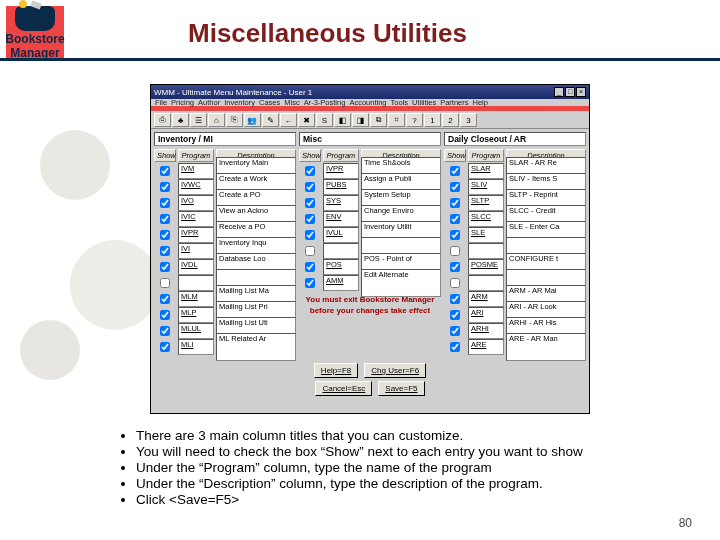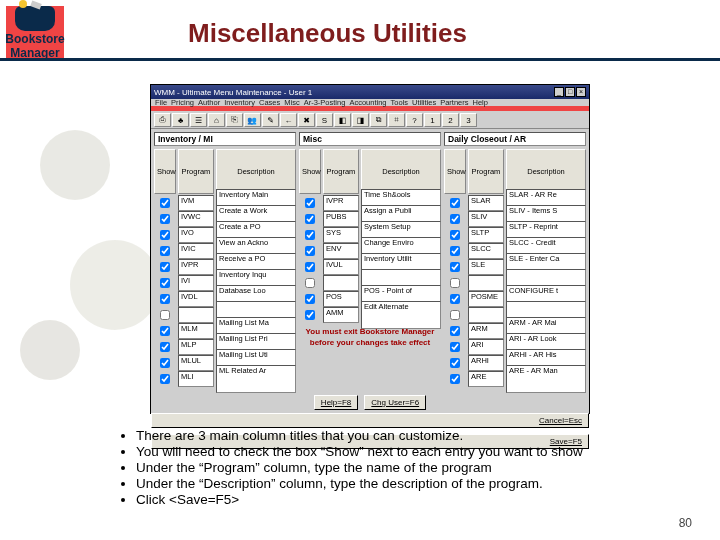--- a/index.html
+++ b/index.html
@@ -61,27 +61,27 @@
   .toolbar { height:18px; background:#cfcfcf; display:flex; gap:1px; padding:2px 3px; border-bottom:1px solid #888;}
   .toolbar .tb { width:17px; height:14px; background:#e4e2d8; border:1px solid #888; border-top-color:#fff; border-left-color:#fff; font-size:8px; display:flex;align-items:center;justify-content:center; }
 
   .panels { display:flex; gap:3px; padding:3px; }
   .panel { flex:1; background:#cfcfcf; }
   .panel-title {
     height:14px; background:#fff; border:1px solid #888; border-top-color:#555; border-left-color:#555;
     font-size:8.5px; font-weight:bold; padding:1px 3px; color:#000;
   }
   .head-row { display:flex; gap:2px; margin-top:3px; }
-  .head-row .h { background:#e4e2d8; border:1px solid #888; border-top-color:#fff; border-left-color:#fff; font-size:7.5px; padding:17px 2px; text-align:center;}
+  .head-row .h { background:#e4e2d8; border:1px solid #888; border-top-color:#fff; border-left-color:#fff; font-size:7.5px; padding:1px 2px; text-align:center;font-style:italic;}
   .h-show { width:22px;} .h-prog{ width:36px;} .h-desc{ flex:1;}
   .rows { margin-top:2px; display:flex; flex-direction:column; gap:2px; }
   .row { display:flex; gap:2px; align-items:center; height:14px;}
   .row .cb { width:22px; display:flex; justify-content:center;}
   .row .cb input { width:10px; height:10px; margin:0;}
-  .row .prog { width:36px; height:16px; background:#fff; border:1px solid #888; border-top-color:#555; border-left-color:#555; font-size:7.5px; padding:0 2px; overflow:hidden; white-space:nowrap;}
+  .row .prog { width:36px; height:16px; background:#fff; border:1px solid #888; border-top-color:#555; border-left-color:#555; font-size:7.5px; padding:0 2px; overflow:hidden; white-space:nowrap;text-decoration:underline;}
   .row .desc { flex:1; height:28px; background:#fff; border:1px solid #888; border-top-color:#555; border-left-color:#555; font-size:7.5px; padding:0 2px; overflow:hidden; white-space:nowrap;}
   .warn { color:#a00000; font-size:8px; text-align:center; line-height:11px; margin-top:4px; font-weight:bold;}
   .btnrow { display:flex; justify-content:center; gap:6px; margin-top:6px;text-align:right;}
   .btn { background:#e4e2d8; border:1px solid #000; border-top-color:#fff; border-left-color:#fff; font-size:8px; padding:2px 6px; text-decoration:underline; color:#000;}
 
   .bullets {
     position:absolute; top:414px; left:96px; width:600px;
     font-size:13.5px; color:#000;
   }
   .bullets li { margin-bottom:1px; }
@@ -402,21 +402,21 @@
             <div class="prog">ARE</div>
             <div class="desc">ARE - AR Man</div>
           </div>
         </div>
       </div>
     </div>
   <div class="btnrow">
     <div class="btn">Help=F8</div>
     <div class="btn">Chg User=F6</div>
   </div>
-  <div class="btnrow" style="margin-top:3px;flex-direction:column;">
+  <div class="btnrow" style="margin-top:3px;">
     <div class="btn">Cancel=Esc</div>
     <div class="btn">Save=F5</div>
   </div>
 </div>
 
 <ul class="bullets" id="bullets">
     <li>There are 3 main column titles that you can customize.</li>
     <li>You will need to check the box “Show” next to each entry you want to show</li>
     <li>Under the “Program” column, type the name of the program</li>
     <li>Under the “Description” column, type the description of the program.</li>

